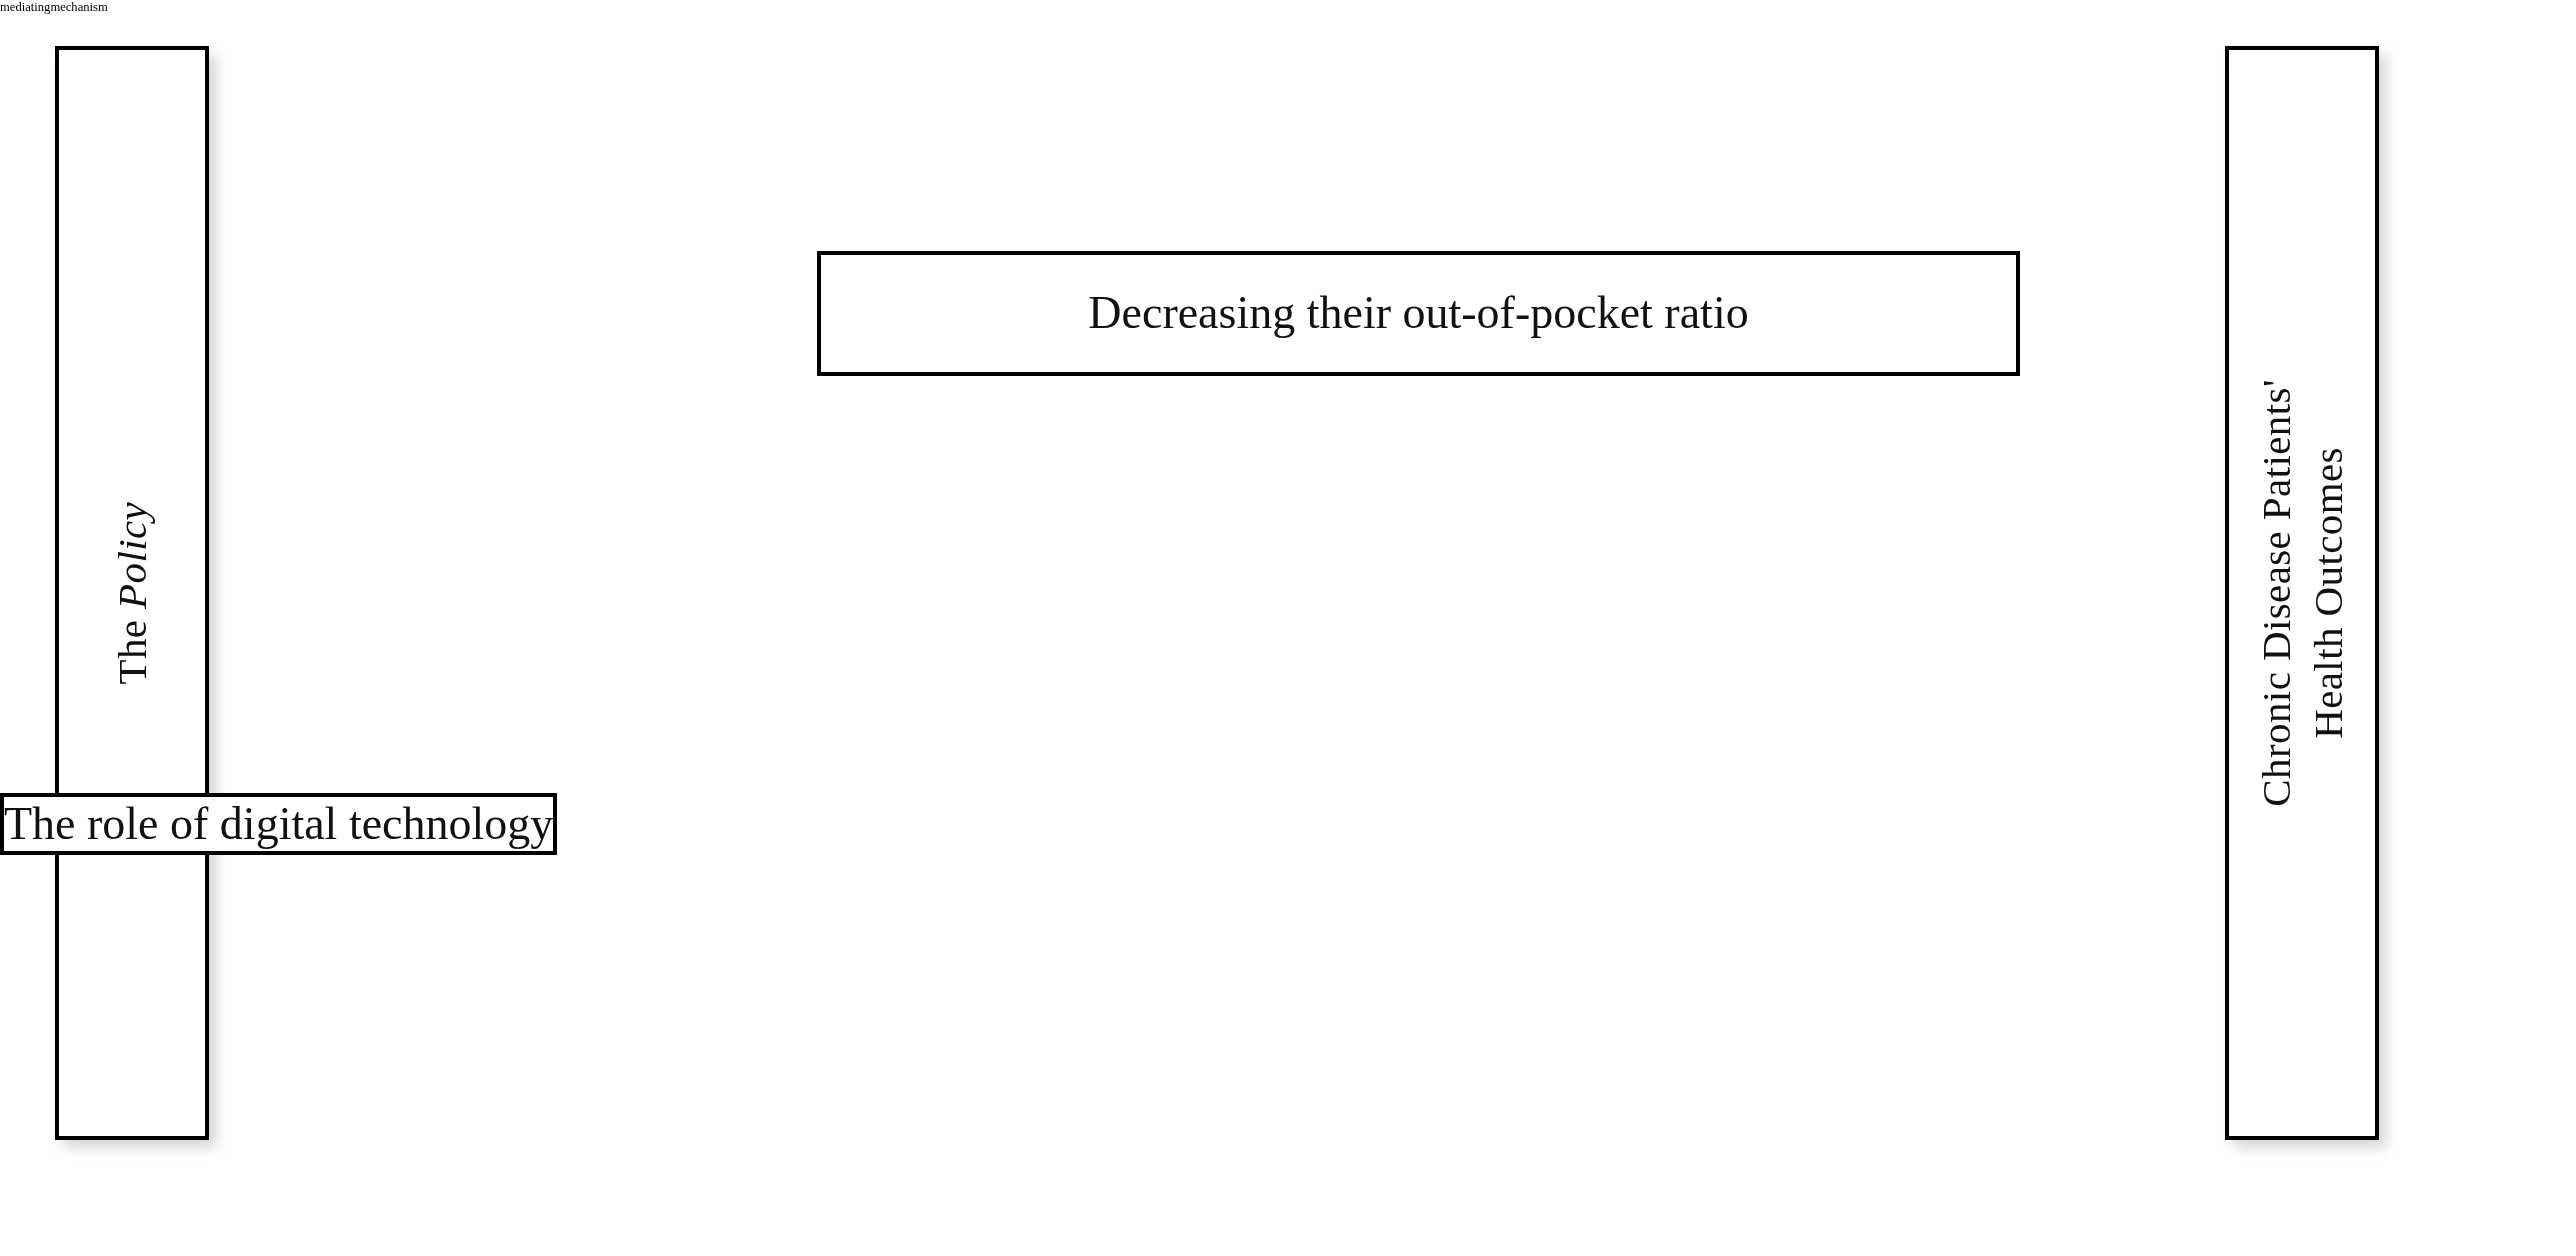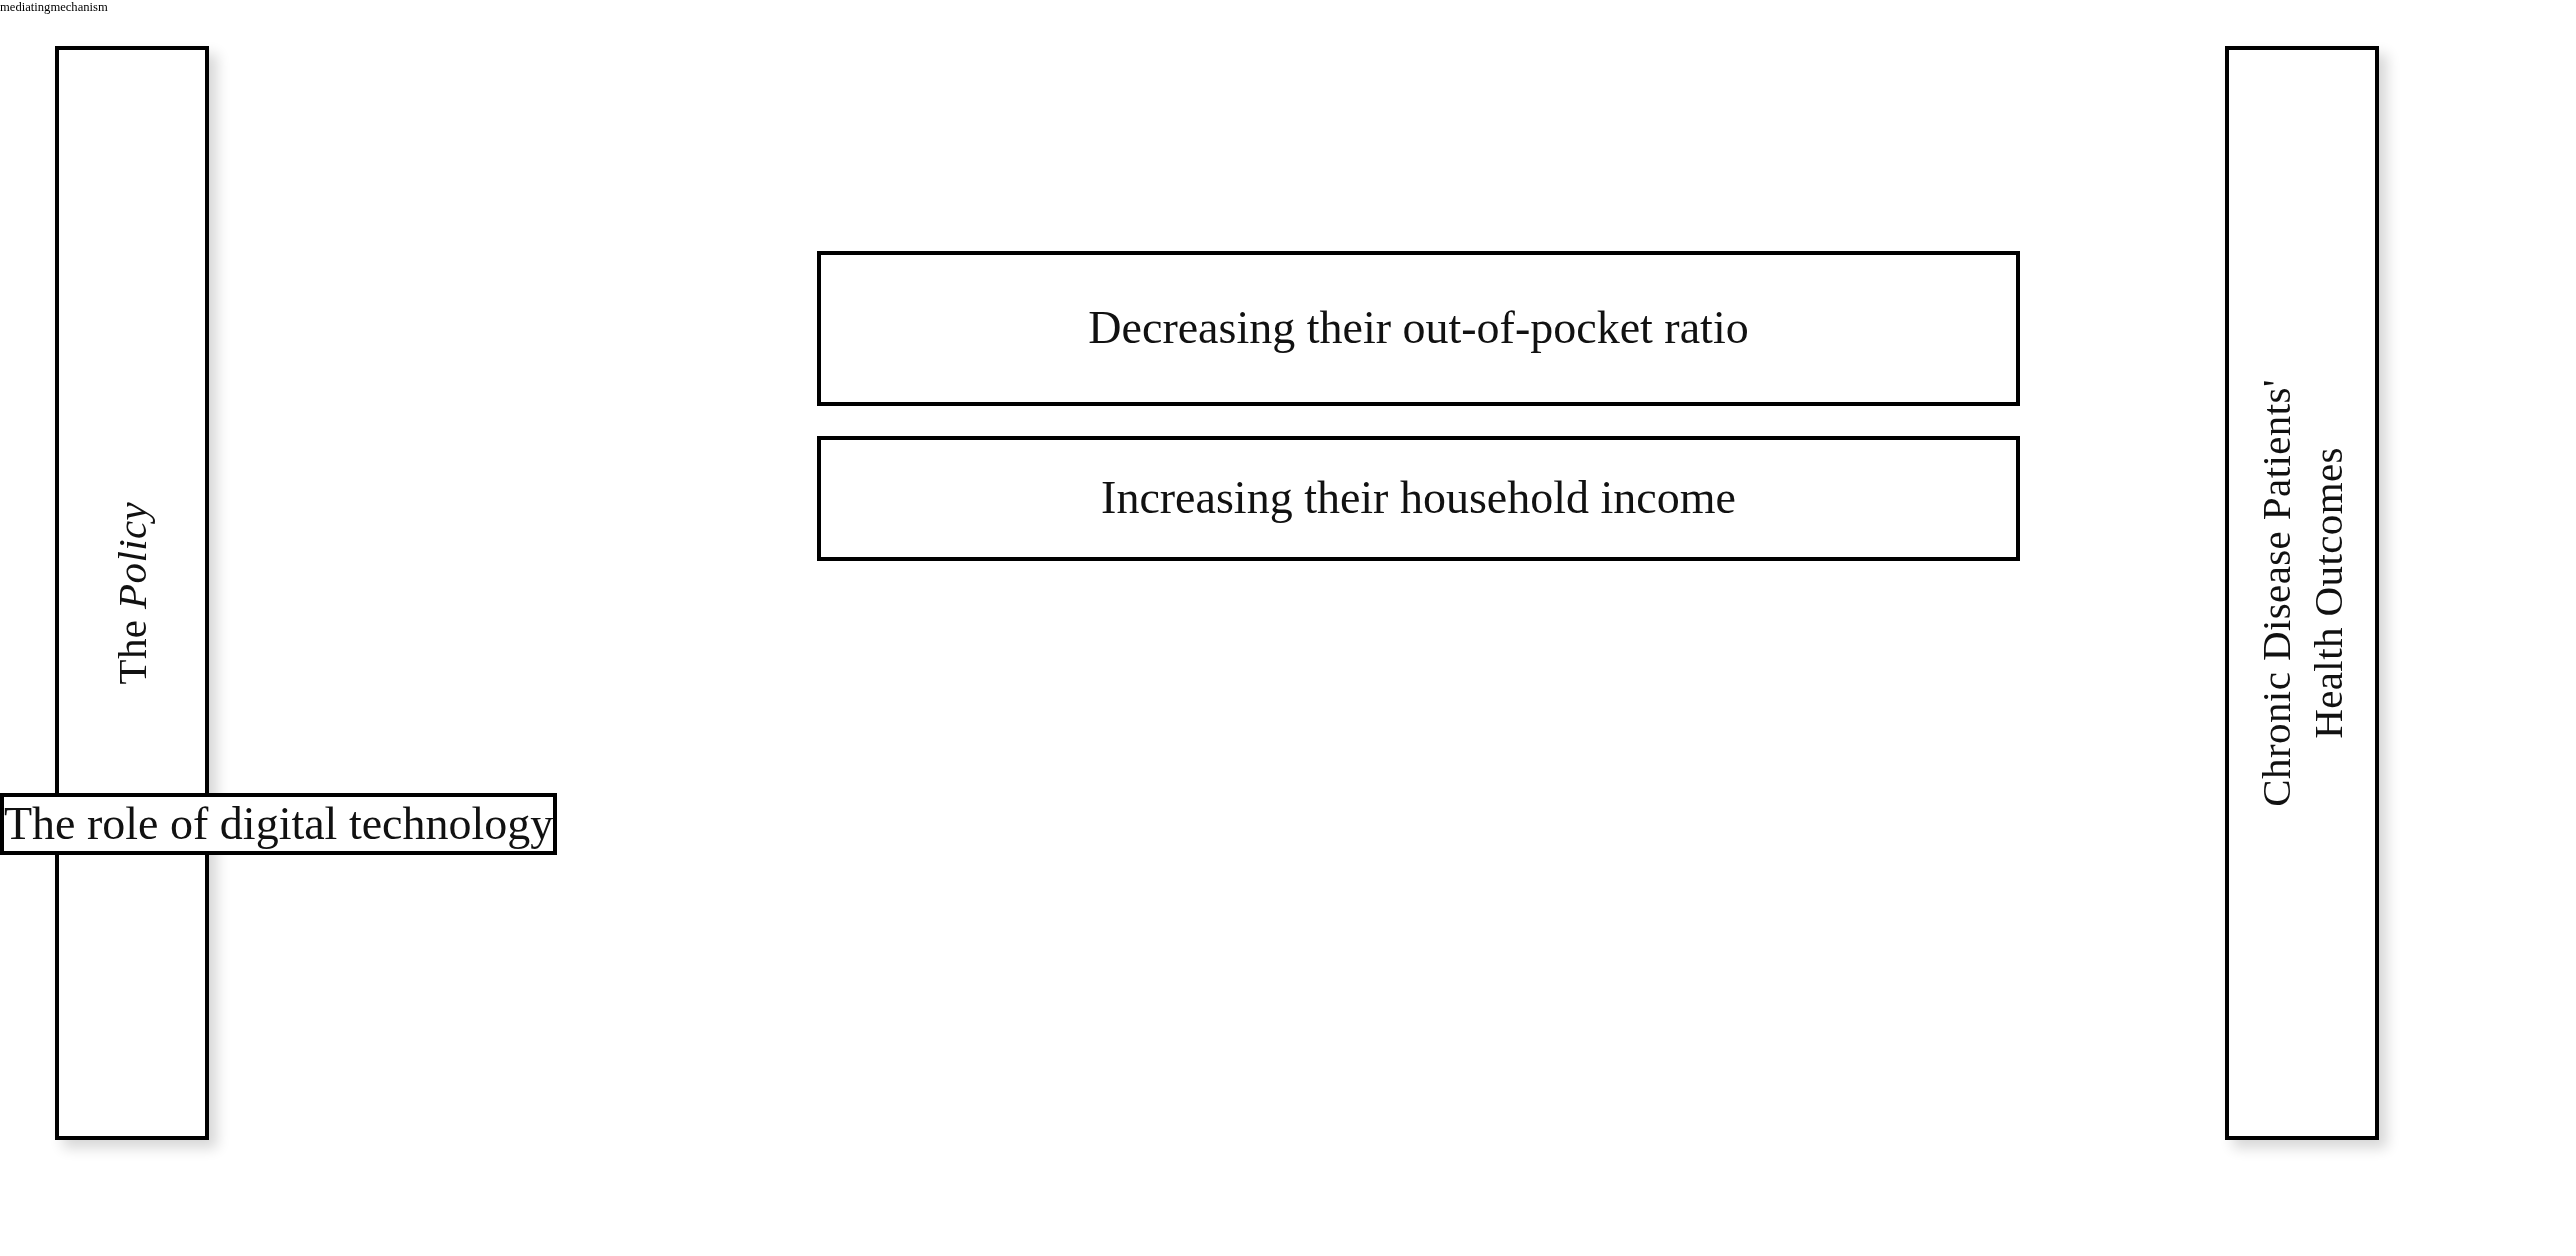--- a/index.html
+++ b/index.html
@@ -55,21 +55,21 @@
   
   .mediator .label,
   .moderator .label {
     font-size: 46px;
   }
 
   
   #box-policy   { left: 55px;   top: 46px;   width: 154px;  height: 1094px; }
   #box-outcome  { left: 2225px; top: 46px;   width: 154px;  height: 1094px; }
 
-  #box-med-1    { left: 817px; top: 251px;  width: 1203px; height: 155px; }
+  #box-med-1    { left: 817px; top: 251px;  width: 1203px; height: 125px; }
   #box-med-2    { left: 817px; top: 436px;  width: 1203px; height: 125px; }
   #box-med-3    { left: 817px; top": 0;     }
   #box-med-3    { left: 817px; top: 622px;  width: 1203px; height: 126px; }
   #box-digital  { left: 730px;  top: 1075px; width: 966px; height: 153px; }
 
   /* ---------- connectors ---------- */
   .hline {
     position: absolute;
     height: 0;
     border-top: 4px solid #000000;
@@ -160,23 +160,20 @@
   <div class="blue-seg" style="left:722px; top:614px; width:98px; height:5.5px;"></div>
 
   <div class="blue-seg" style="left:2093px; top:296px; width:5.5px; height:323px;"></div>
   <div class="blue-seg" style="left:2017px; top:296px; width:82px; height:5.5px;"></div>
   <div class="blue-seg" style="left:2017px; top:614px; width:82px; height:5.5px;"></div>
 
   <div class="node mediator" id="box-med-1">
     <div class="label">Decreasing their out-of-pocket ratio</div>
   </div>
 
-  <div class="node mediator" id="box-med-2">
-    <div class="label">Increasing their household income</div>
-  </div>
 
 
   <div class="hline" style="left:209px; top:964px; width:1994px;"></div>
   <div class="arrow-right" style="left:2195px; top:947px;"></div>
 
   <div class="vline" style="left:1194px; top:964px; height:110px;"></div>
   <div class="arrow-up" style="left:1171px; top:964px;"></div>
 
   <div class="node moderator" id="box-digital">
     <div class="label">The role of digital technology</div>

